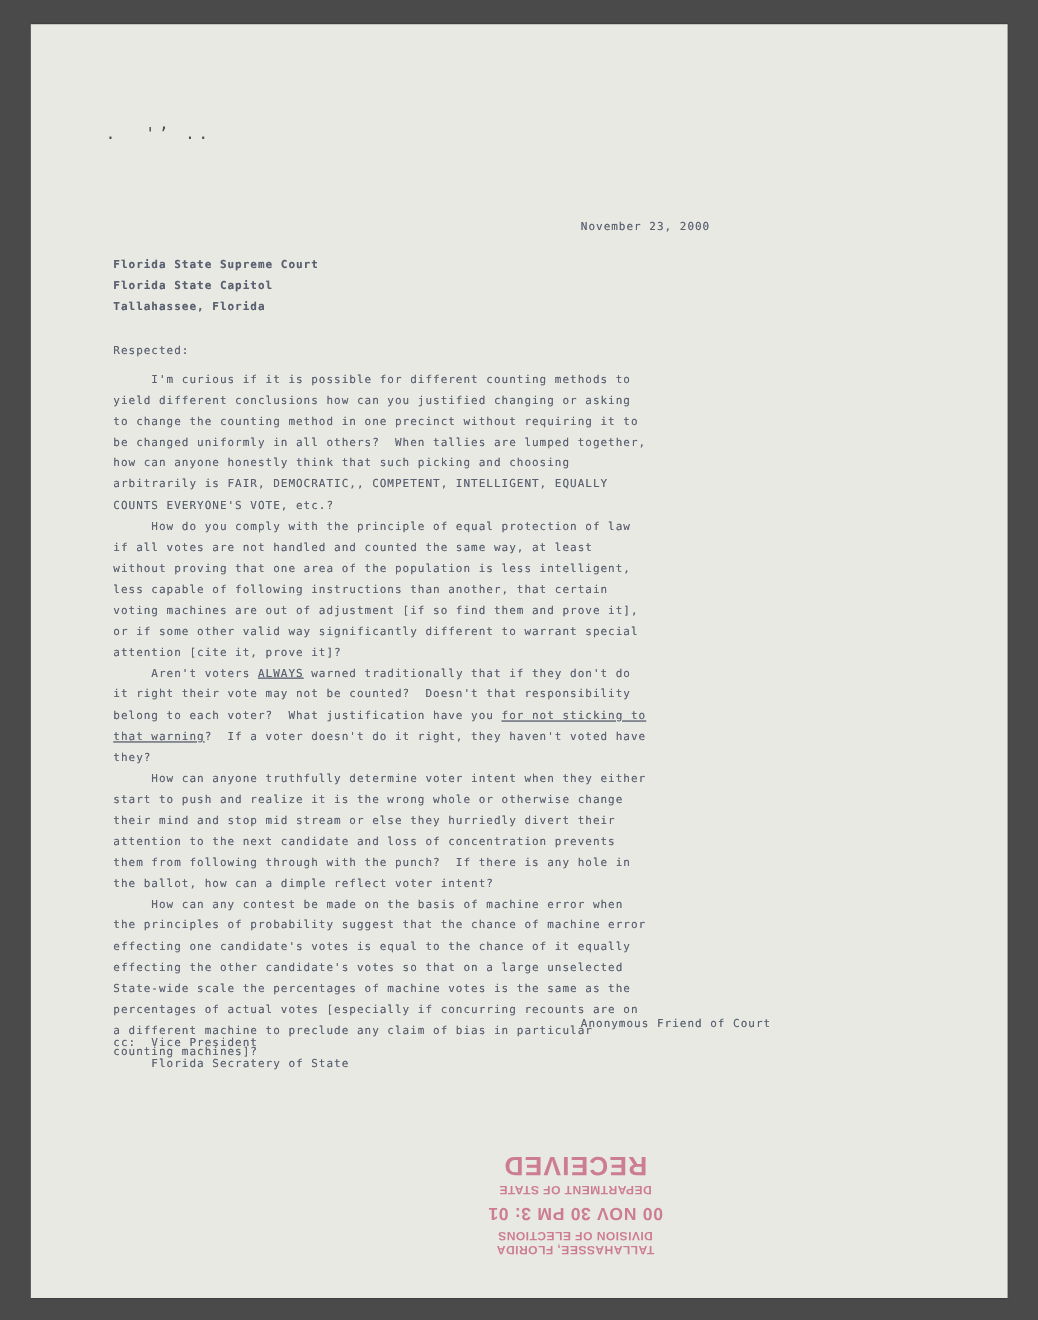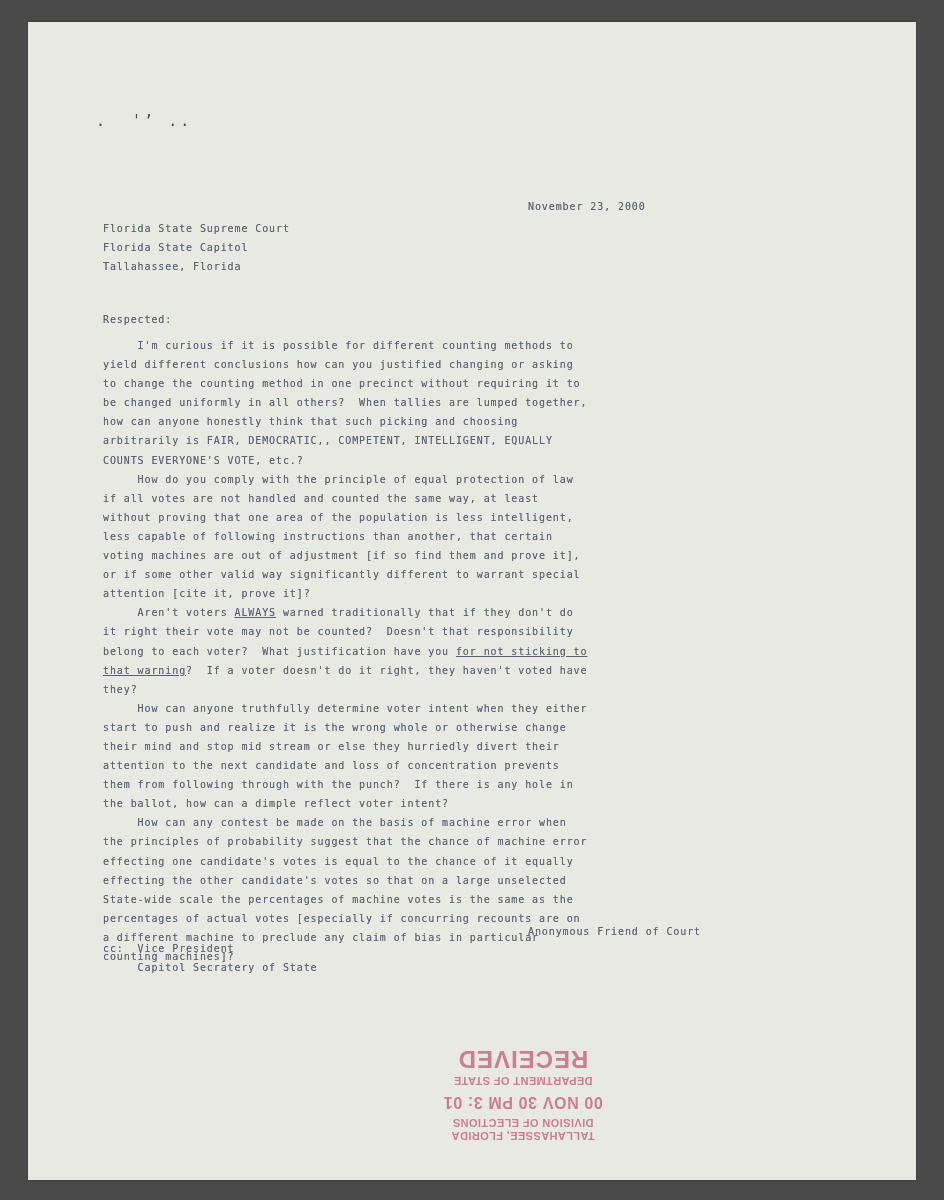--- a/index.html
+++ b/index.html
@@ -51,21 +51,22 @@
     letter-spacing: 3px;
     white-space: pre;
     font-family: "DejaVu Sans Mono", monospace;
   }
   .date-line {
     left: 500px;
     top: 175px;
   }
   .address-block {
     left: 75px;
-    top: 197px;
+    top: 210px;
+    font-weight: bold;
   }
   .salutation {
     left: 75px;
     top: 288px;
     text-align: center;
   }
   .body-block {
     left: 75px;
     top: 314px;
   }
@@ -145,21 +146,21 @@
 <span>     How can any contest be made on the basis of machine error when
 the principles of probability suggest that the chance of machine error
 effecting one candidate's votes is equal to the chance of it equally
 effecting the other candidate's votes so that on a large unselected
 State-wide scale the percentages of machine votes is the same as the
 percentages of actual votes [especially if concurring recounts are on
 a different machine to preclude any claim of bias in particular
 counting machines]?</span></div>
 
     <div class="typed cc-block">cc:  Vice President
-     Capitol Secratery of State</div>
+     Florida Secratery of State</div>
 
     <div class="stamp">
       <div class="s1">TALLAHASSEE, FLORIDA</div>
       <div class="s2">DIVISION OF ELECTIONS</div>
       <div class="s3">00 NOV 30 PM 3: 01</div>
       <div class="s4">DEPARTMENT OF STATE</div>
       <div class="s5">RECEIVED</div>
     </div>
 
   </div>

